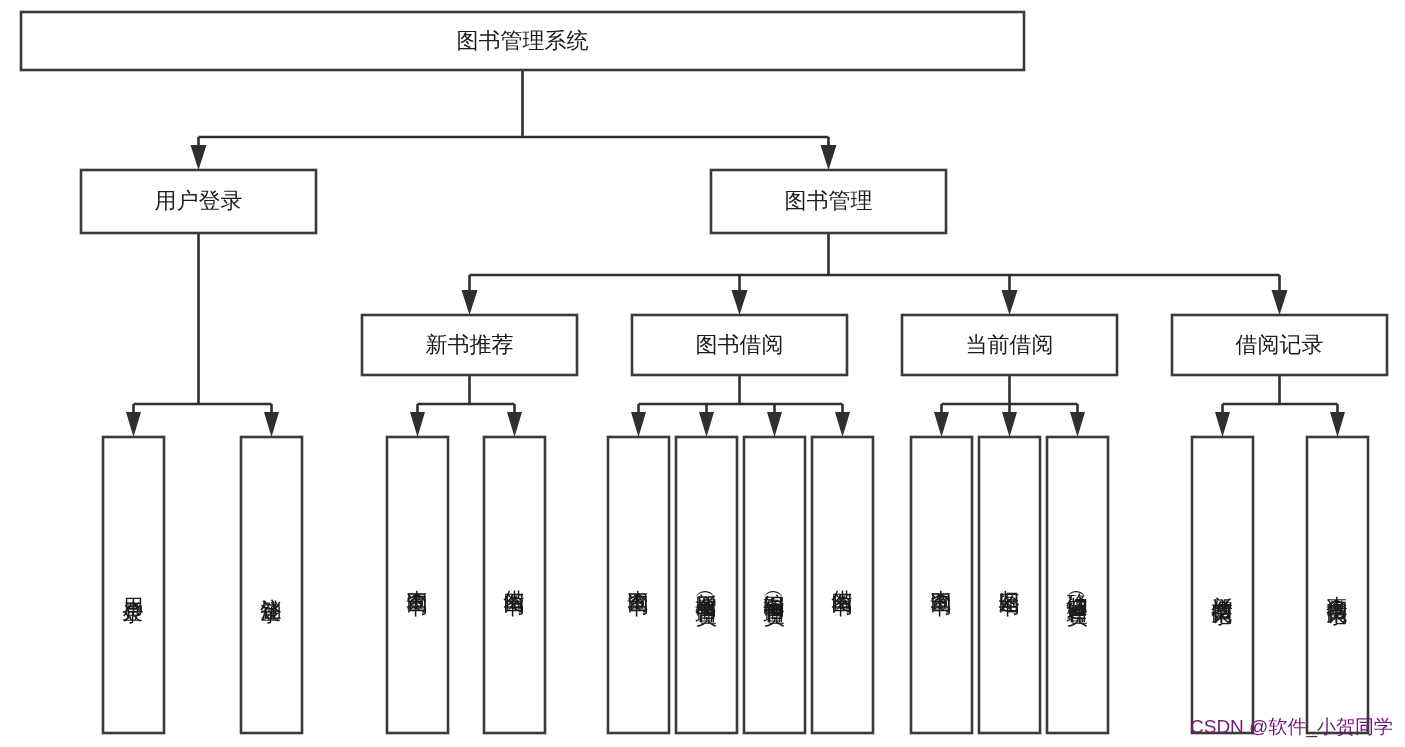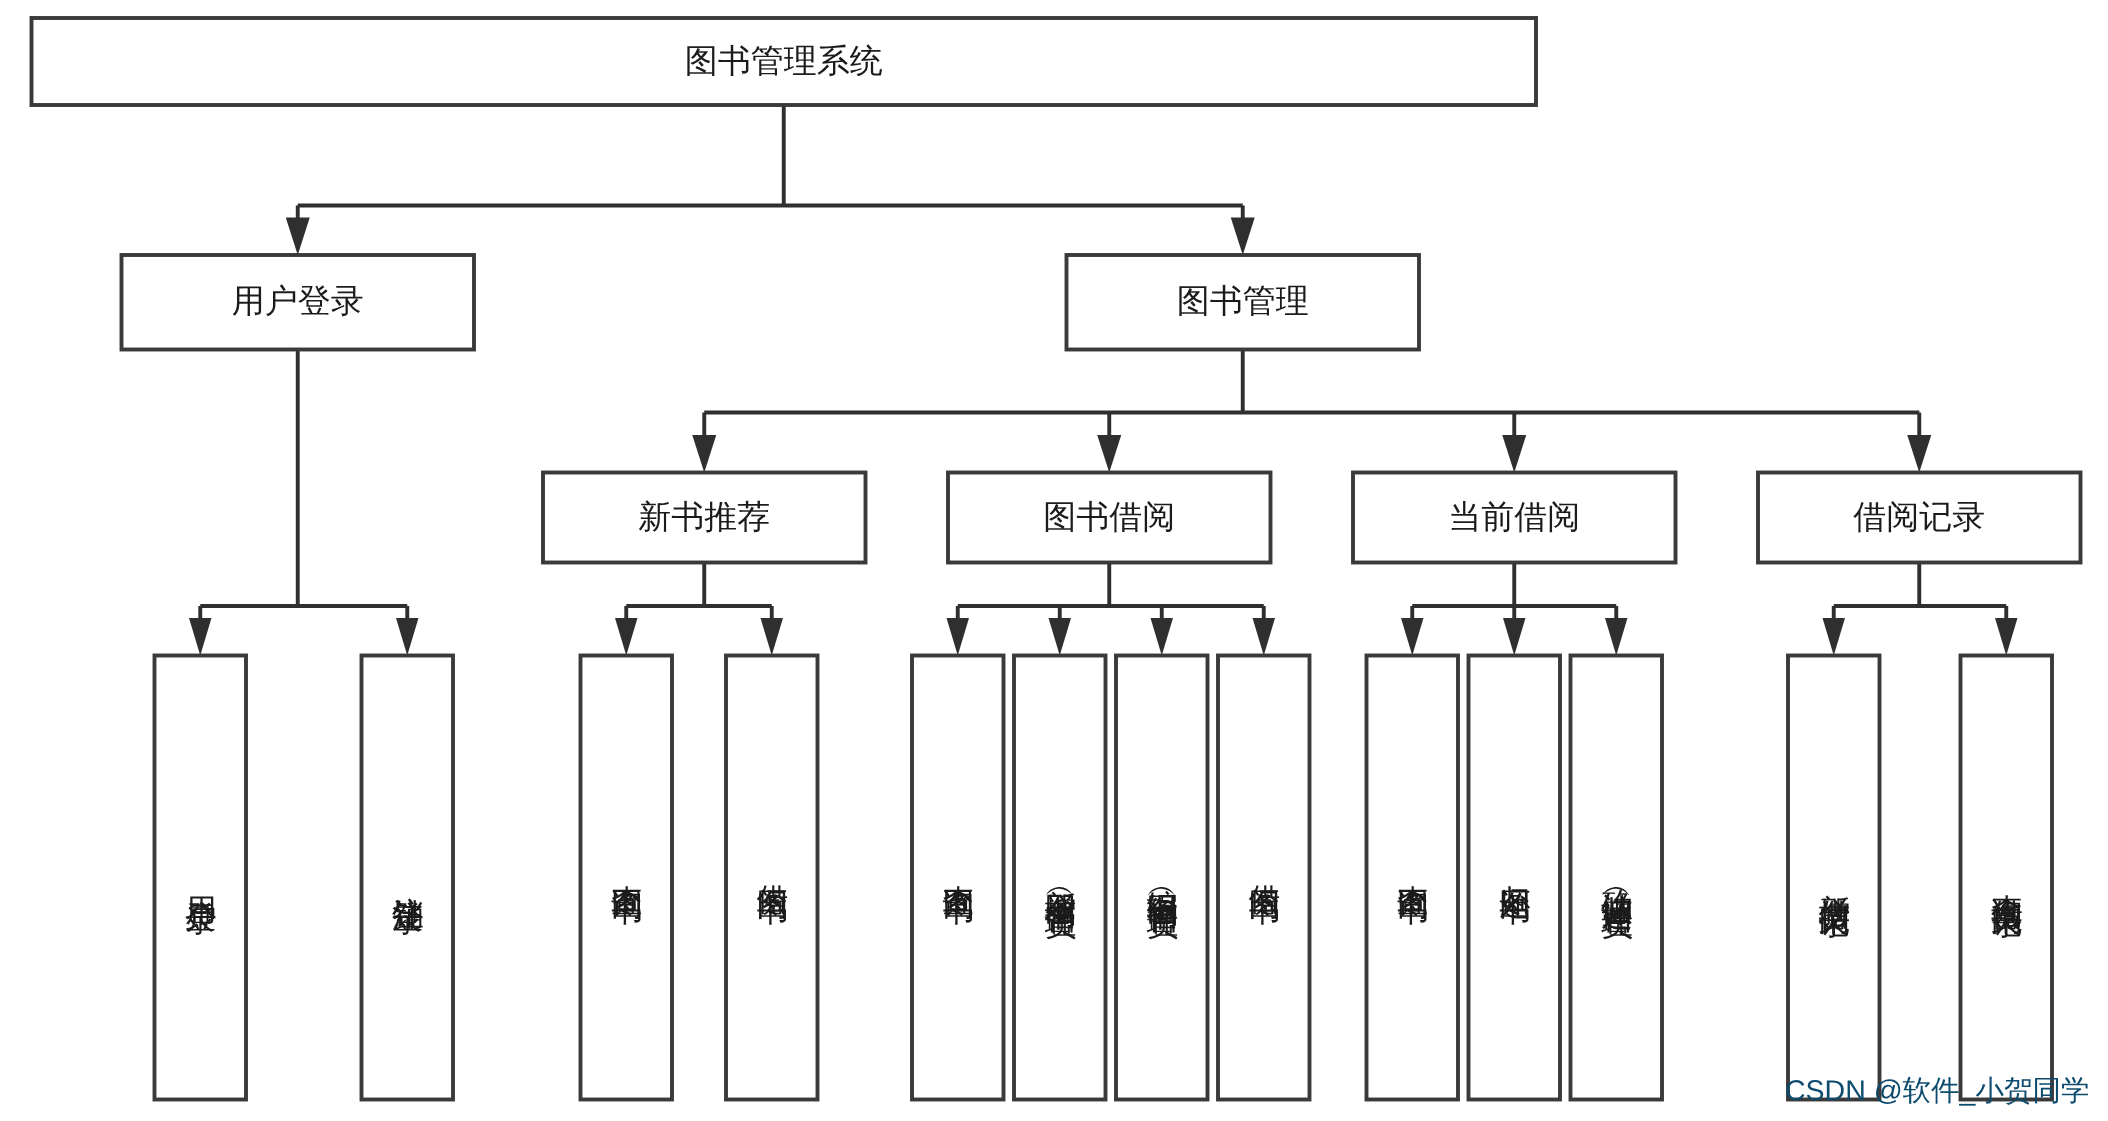--- a/index.html
+++ b/index.html
@@ -59,21 +59,21 @@
     text-orientation: upright;
     letter-spacing: 2px;
     white-space: nowrap;
     transform: translate(-50%, -50%);
     pointer-events: none;
   }
   .watermark {
     position: absolute;
     font-family: "Liberation Sans", "DejaVu Sans", sans-serif;
     font-size: 19px;
-    color: #0c4a6e;
+    color: #701a75;
     white-space: nowrap;
     left: 1190px;
     top: 714px;
   }
 </style>
 </head>
 <body>
 
 <div id="diagram-root">
 

